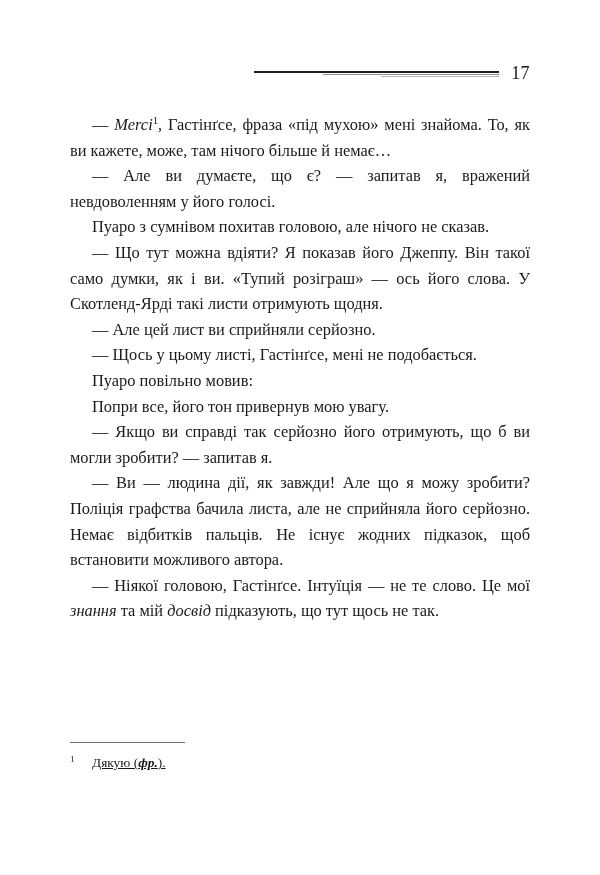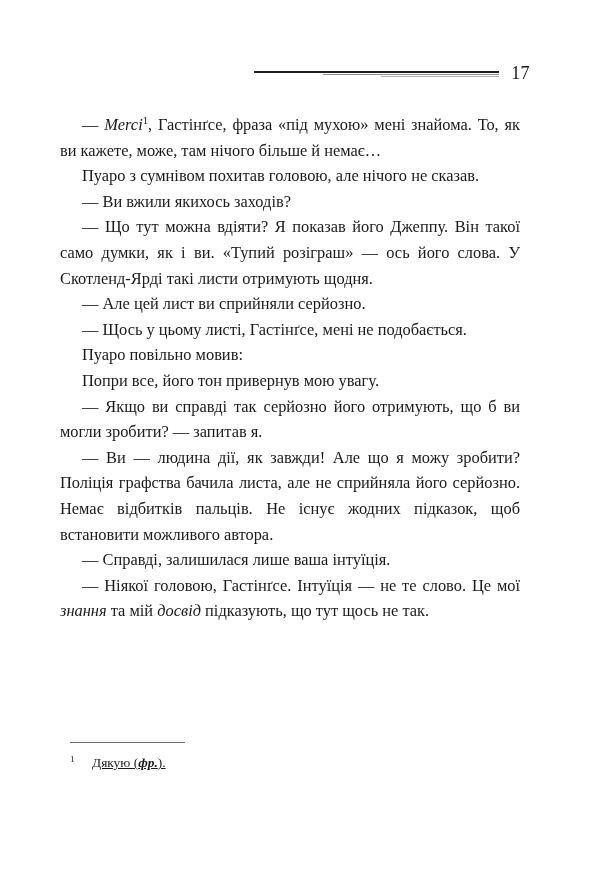--- a/index.html
+++ b/index.html
@@ -72,21 +72,21 @@
     line-height: 1;
     letter-spacing: 0.4px;
     color: #161616;
     white-space: nowrap;
   }
 
   
   .body-text {
     position: absolute;
     top: 112px;
-    left: 60px;
+    left: 70px;
     width: 460px;
     font-size: 16.4px;
     line-height: 25.6px;
     text-align: justify;
     text-justify: inter-word;
     hyphens: manual;
   }
 
   .body-text p {
     margin: 0;
@@ -151,30 +151,29 @@
 
   <div class="running-head">
     <div class="head-rule">
       <div class="head-rule-thin"></div>
     </div>
     <div class="page-number">17</div>
   </div>
 
   <div class="body-text">
     <p><span>— </span><i>Merci</i><sup class="fnref">1</sup><span>, Гастінґсе, фраза «під мухою» мені знайома. То, як ви кажете, може, там нічого більше й немає…</span></p>
+    <p><span>— Але ви думаєте, що є? — запитав я, вражений невдоволенням у його голосі.</span></p>
     <p><span>Пуаро з сумнівом похитав головою, але нічого не сказав.</span></p>
-    <p><span>— Ви вжили якихось заходів?</span></p>
     <p><span>— Що тут можна вдіяти? Я показав його Джеппу. Він такої само думки, як і ви. «Тупий розіграш» — ось його слова. У Скотленд-Ярді такі листи отримують щодня.</span></p>
     <p><span>— Але цей лист ви сприйняли серйозно.</span></p>
     <p><span>— Щось у цьому листі, Гастінґсе, мені не подобається.</span></p>
     <p><span>Пуаро повільно мовив:</span></p>
     <p><span>Попри все, його тон привернув мою увагу.</span></p>
     <p><span>— Якщо ви справді так серйозно його отримують, що б ви могли зробити? — запитав я.</span></p>
     <p><span>— Ви — людина дії, як завжди! Але що я можу зробити? Поліція графства бачила листа, але не сприйняла його серйозно. Немає відбитків пальців. Не існує жодних підказок, щоб встановити можливого автора.</span></p>
-    <p><span>— Справді, залишилася лише ваша інтуїція.</span></p>
     <p><span>— Ніякої головою, Гастінґсе. Інтуїція — не те слово. Це мої </span><i>знання</i><span> та мій </span><i>досвід</i><span> підказують, що тут щось не так.</span></p>
   </div>
 
   <div class="footnote-area">
     <div class="footnote-rule"></div>
     <div class="footnote">
       <span class="footnote-marker">1</span>
       <span class="footnote-text"><span>Дякую (</span><b>фр.</b><span>).</span></span>
     </div>
   </div>

